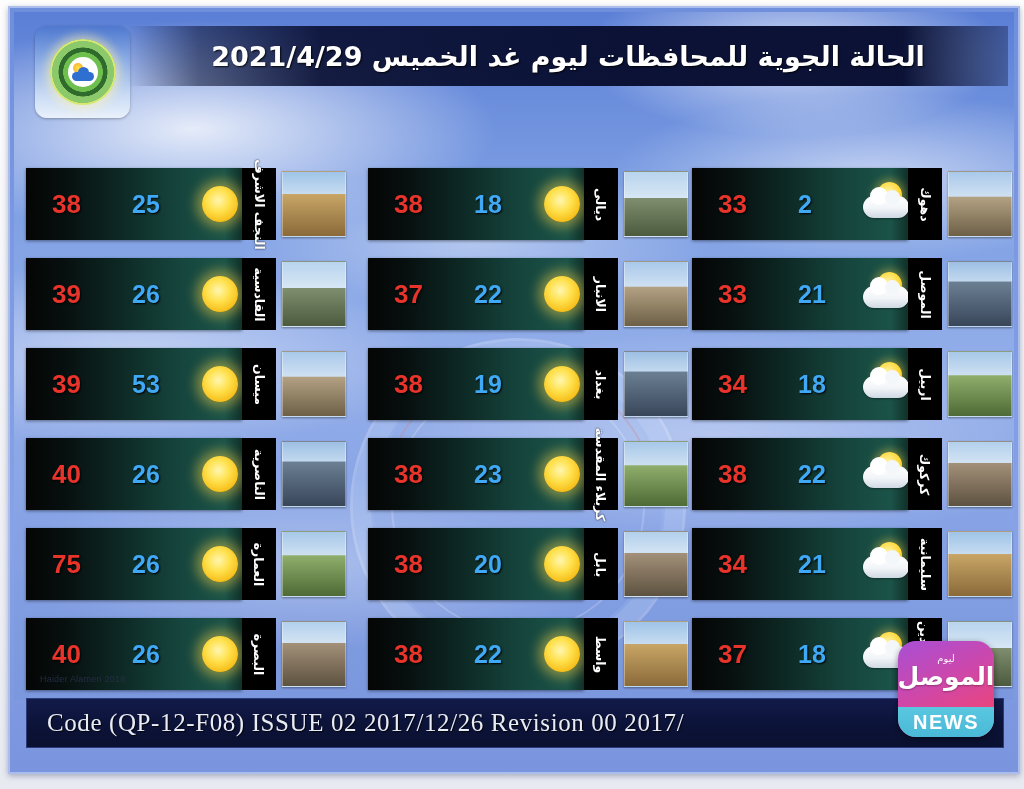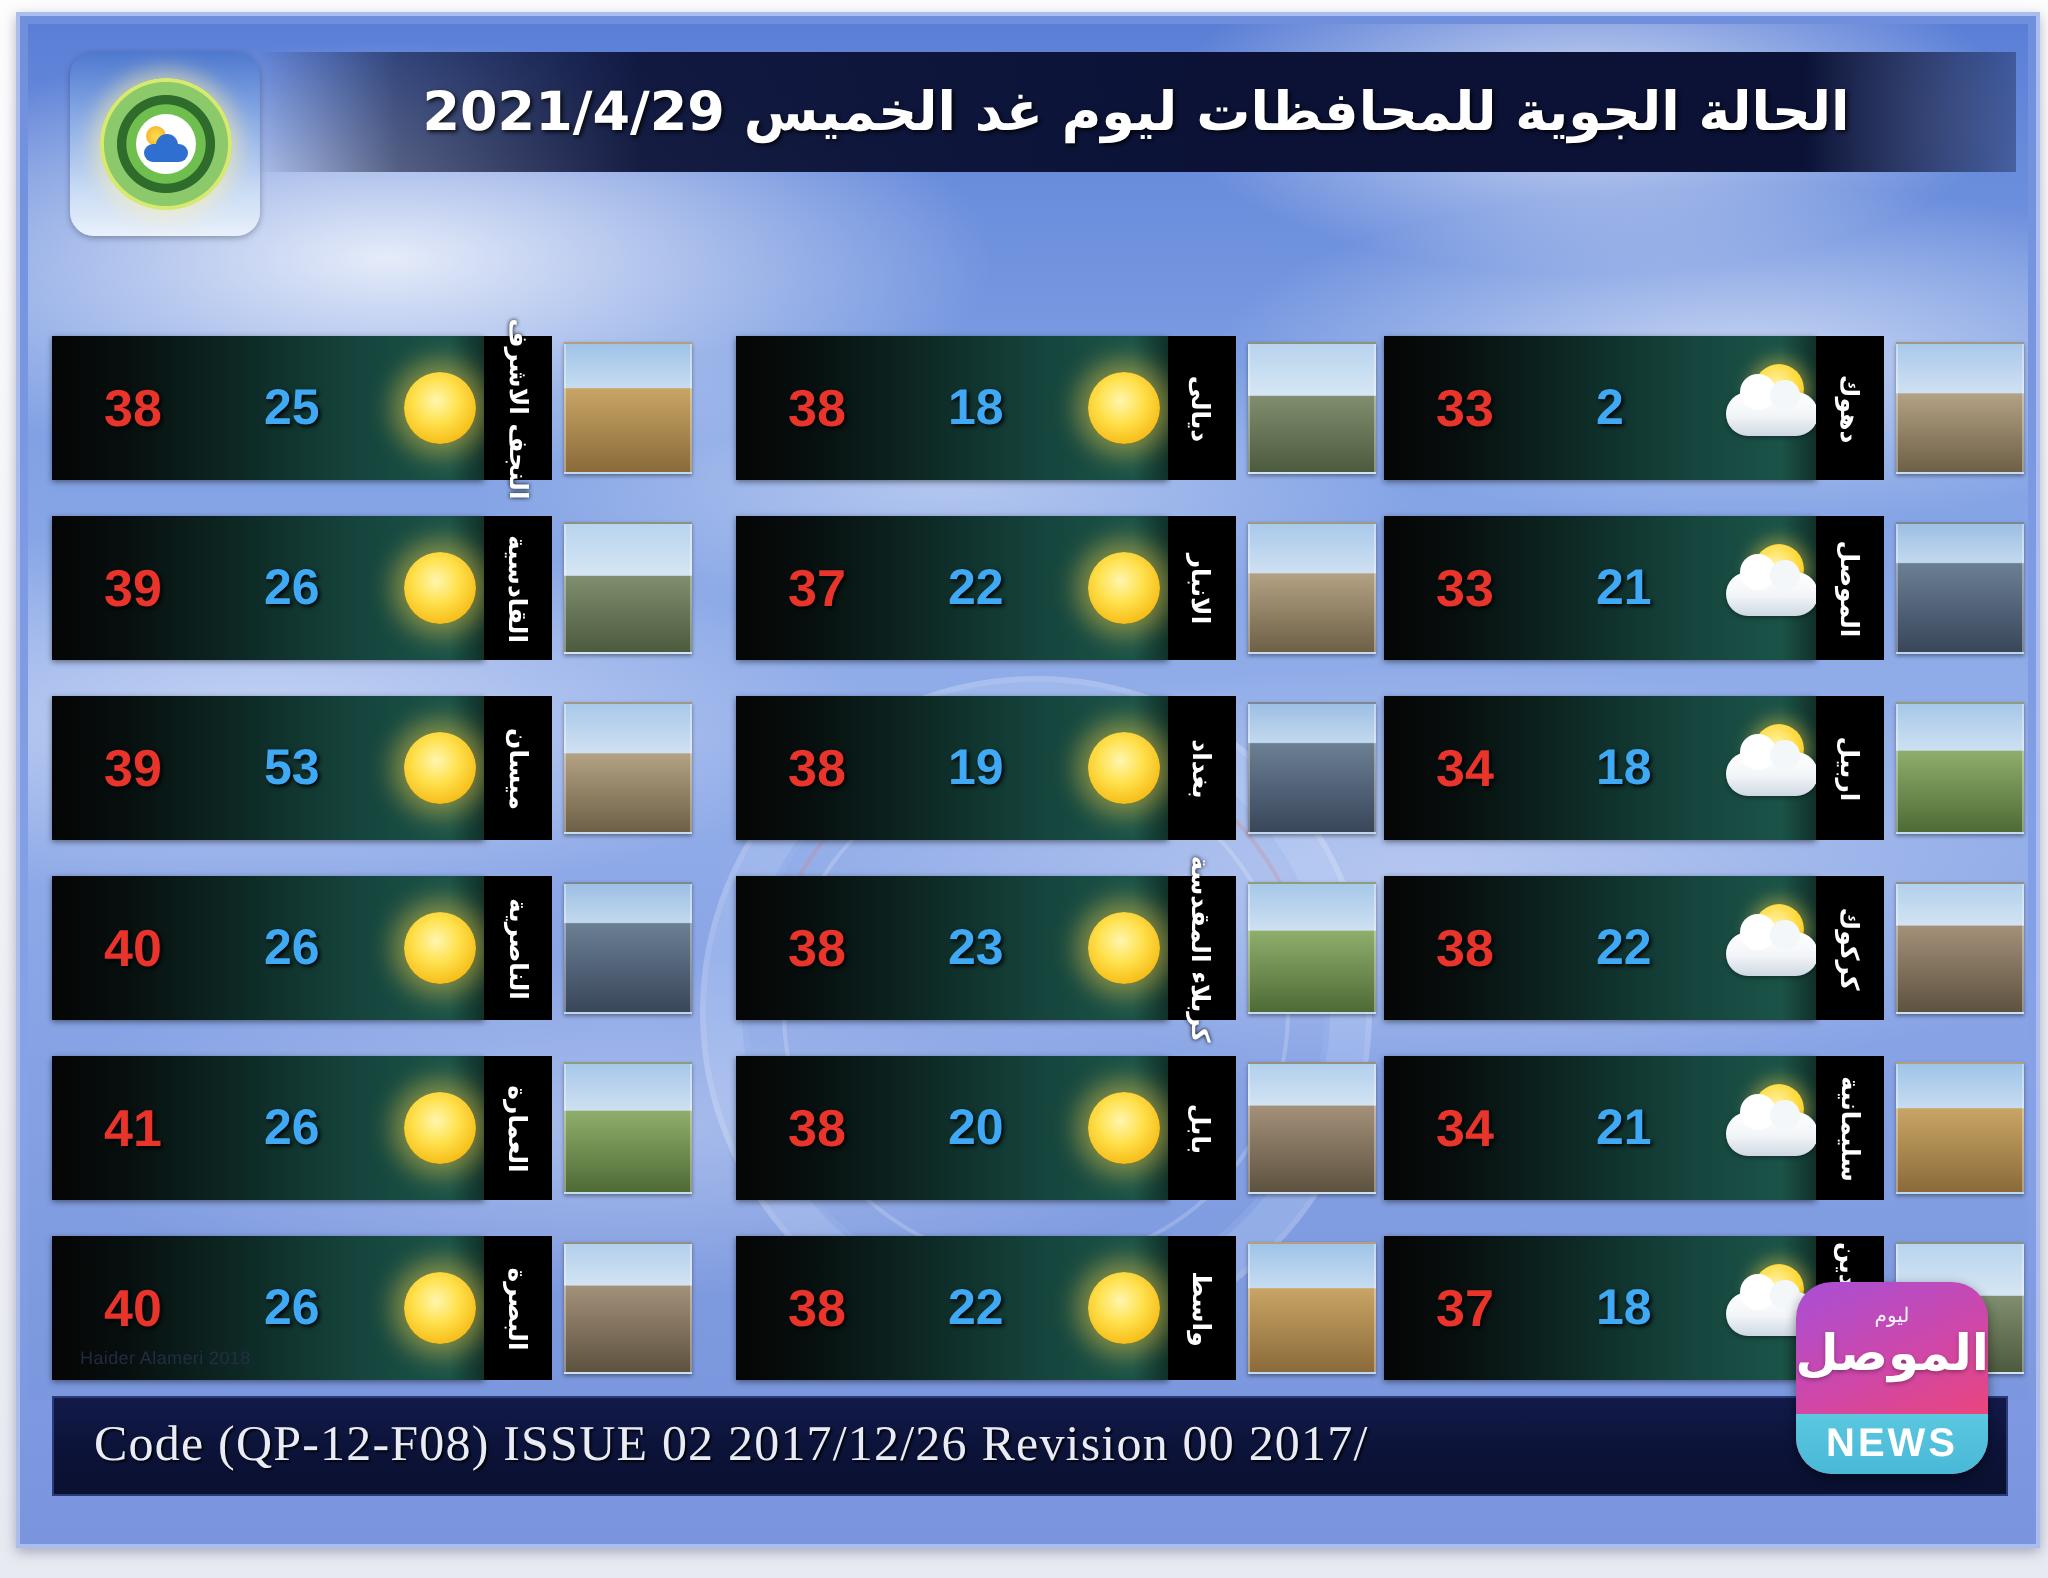--- a/index.html
+++ b/index.html
@@ -290,21 +290,21 @@
                 <div class="ic-sun"></div>
               </div>
             </div>
             <div class="city-strip">
               <div class="city-name">الناصرية</div>
             </div>
             <div class="thumb t-d" style="position: relative; right: auto; top: auto; margin-left: 6px; align-self: center;"></div>
           </div>
           <div class="card-row" style="top: 360px;">
             <div class="card">
-              <div class="temp-max">41</div>
+              <div class="temp-max">75</div>
               <div class="temp-min">26</div>
               <div class="wx-icon">
                 <div class="ic-sun"></div>
               </div>
             </div>
             <div class="city-strip">
               <div class="city-name">العمارة</div>
             </div>
             <div class="thumb t-e" style="position: relative; right: auto; top: auto; margin-left: 6px; align-self: center;"></div>
           </div>

